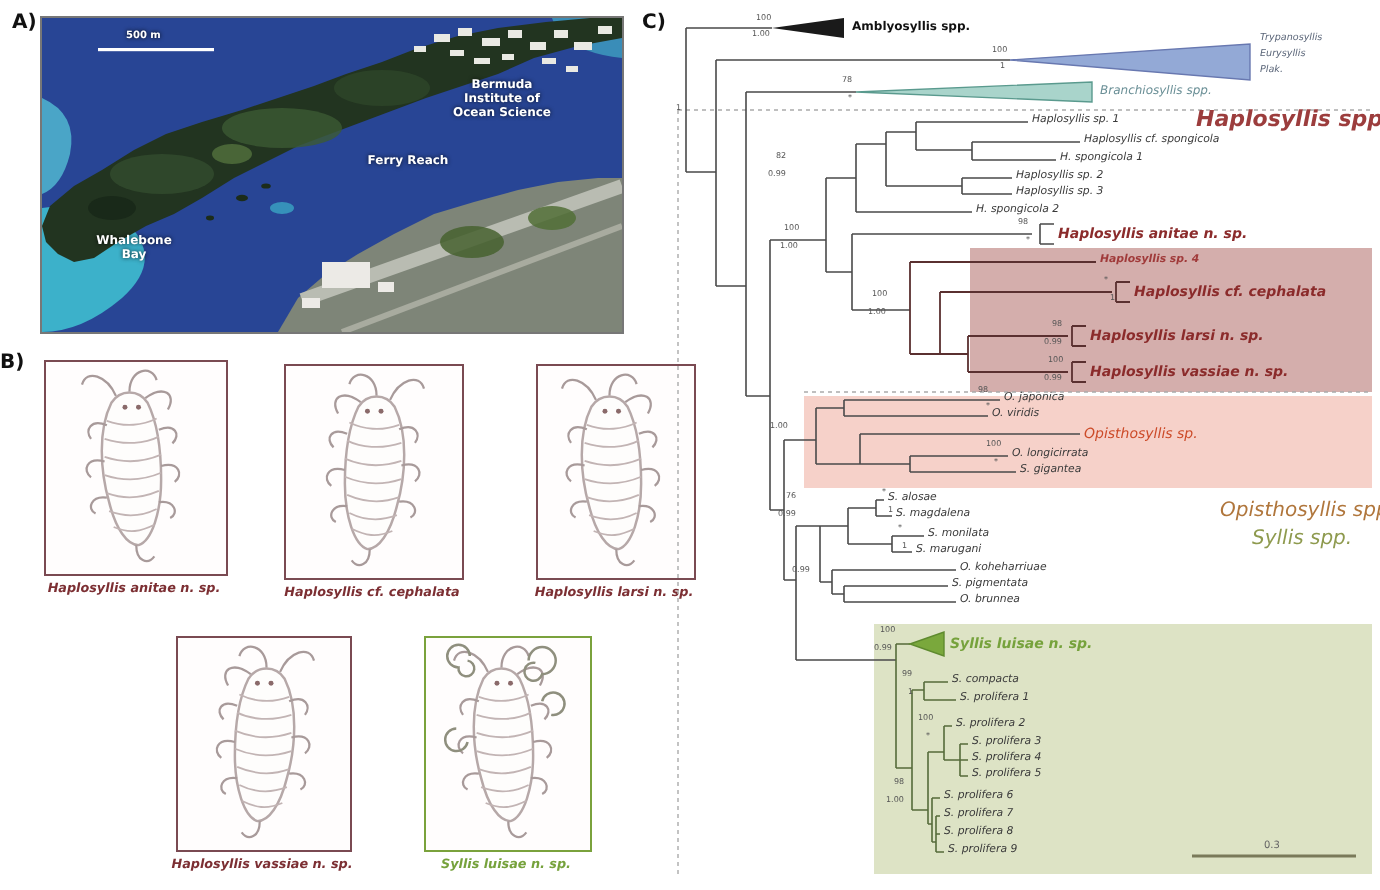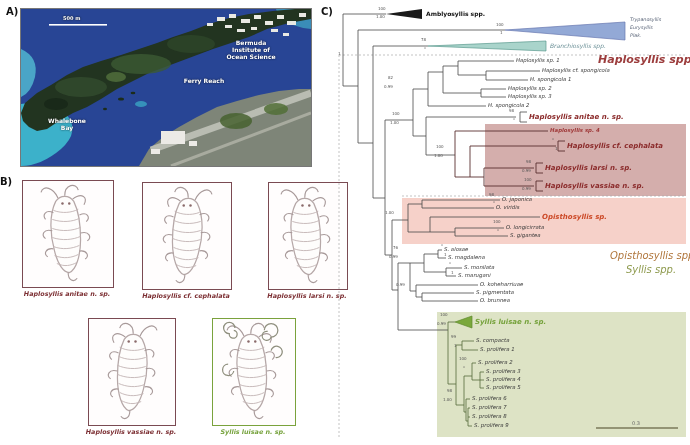--- a/index.html
+++ b/index.html
@@ -16,21 +16,21 @@
   .card-label.green{color:#76a23c;}
   
   #tree{position:absolute;left:320px;top:0;width:370px;height:445px;}
   #tree-labels{position:absolute;left:320px;top:0;width:370px;height:445px;pointer-events:none;}
   .tt{position:absolute;white-space:nowrap;font-style:italic;font-size:5.4px;color:#3a3a3a;line-height:1;}
   .tt.plain-bold{font-style:normal;font-weight:bold;font-size:6px;color:#111;}
   .tt.italic-gray{color:#5a6578;font-size:4.8px;}
   .tt.italic-teal{color:#6a8f96;font-size:6px;}
   .tt.tip-red{color:#a03a3a;font-weight:bold;}
   .tt.new-red{color:#8b2b2b;font-weight:bold;font-size:7px;}
-  .tt.orange-bold{color:#cc4a28;font-weight:bold;font-size:7px;}
+  .tt.orange-bold{color:#cc4a28;font-weight:normal;font-size:7px;}
   .tt.new-green{color:#76a23c;font-weight:bold;font-size:7px;}
   .tt.clade-red{color:#9c3d3d;font-weight:bold;font-size:11px;}
   .tt.clade-brown{color:#b0763c;font-size:10px;}
   .tt.clade-olive{color:#8e9a4e;font-size:10px;font-style:italic;}
   .sup{position:absolute;white-space:nowrap;font-size:4px;color:#555;line-height:1;}
   .scalebar-label{position:absolute;font-size:5px;color:#666;}
 </style>
 </head>
 <body>
 

